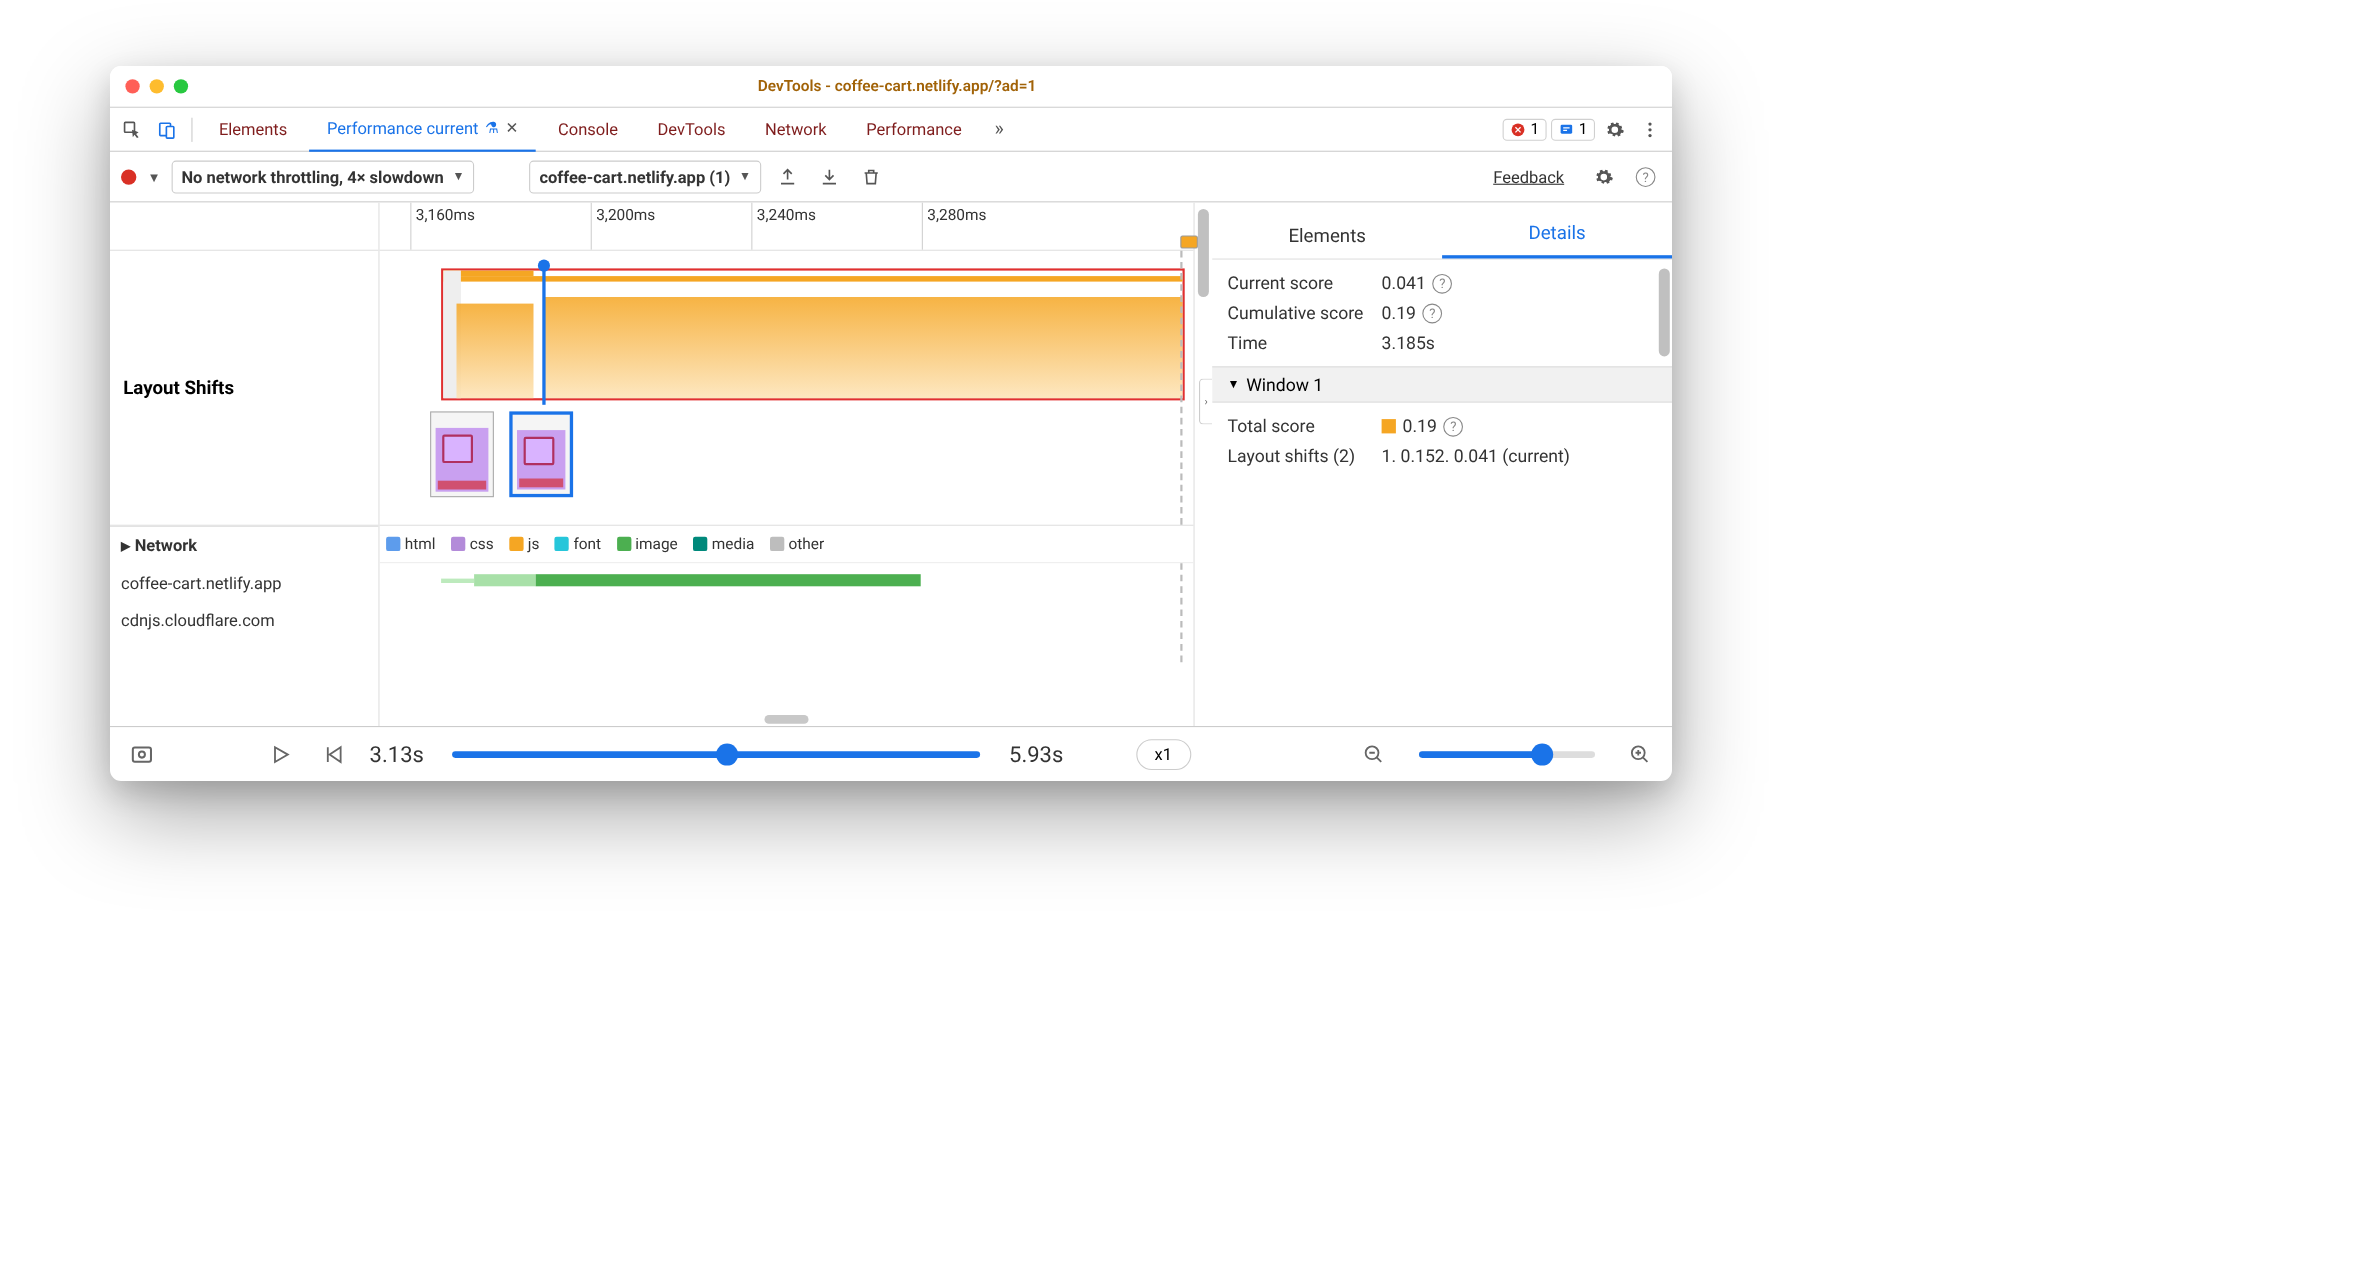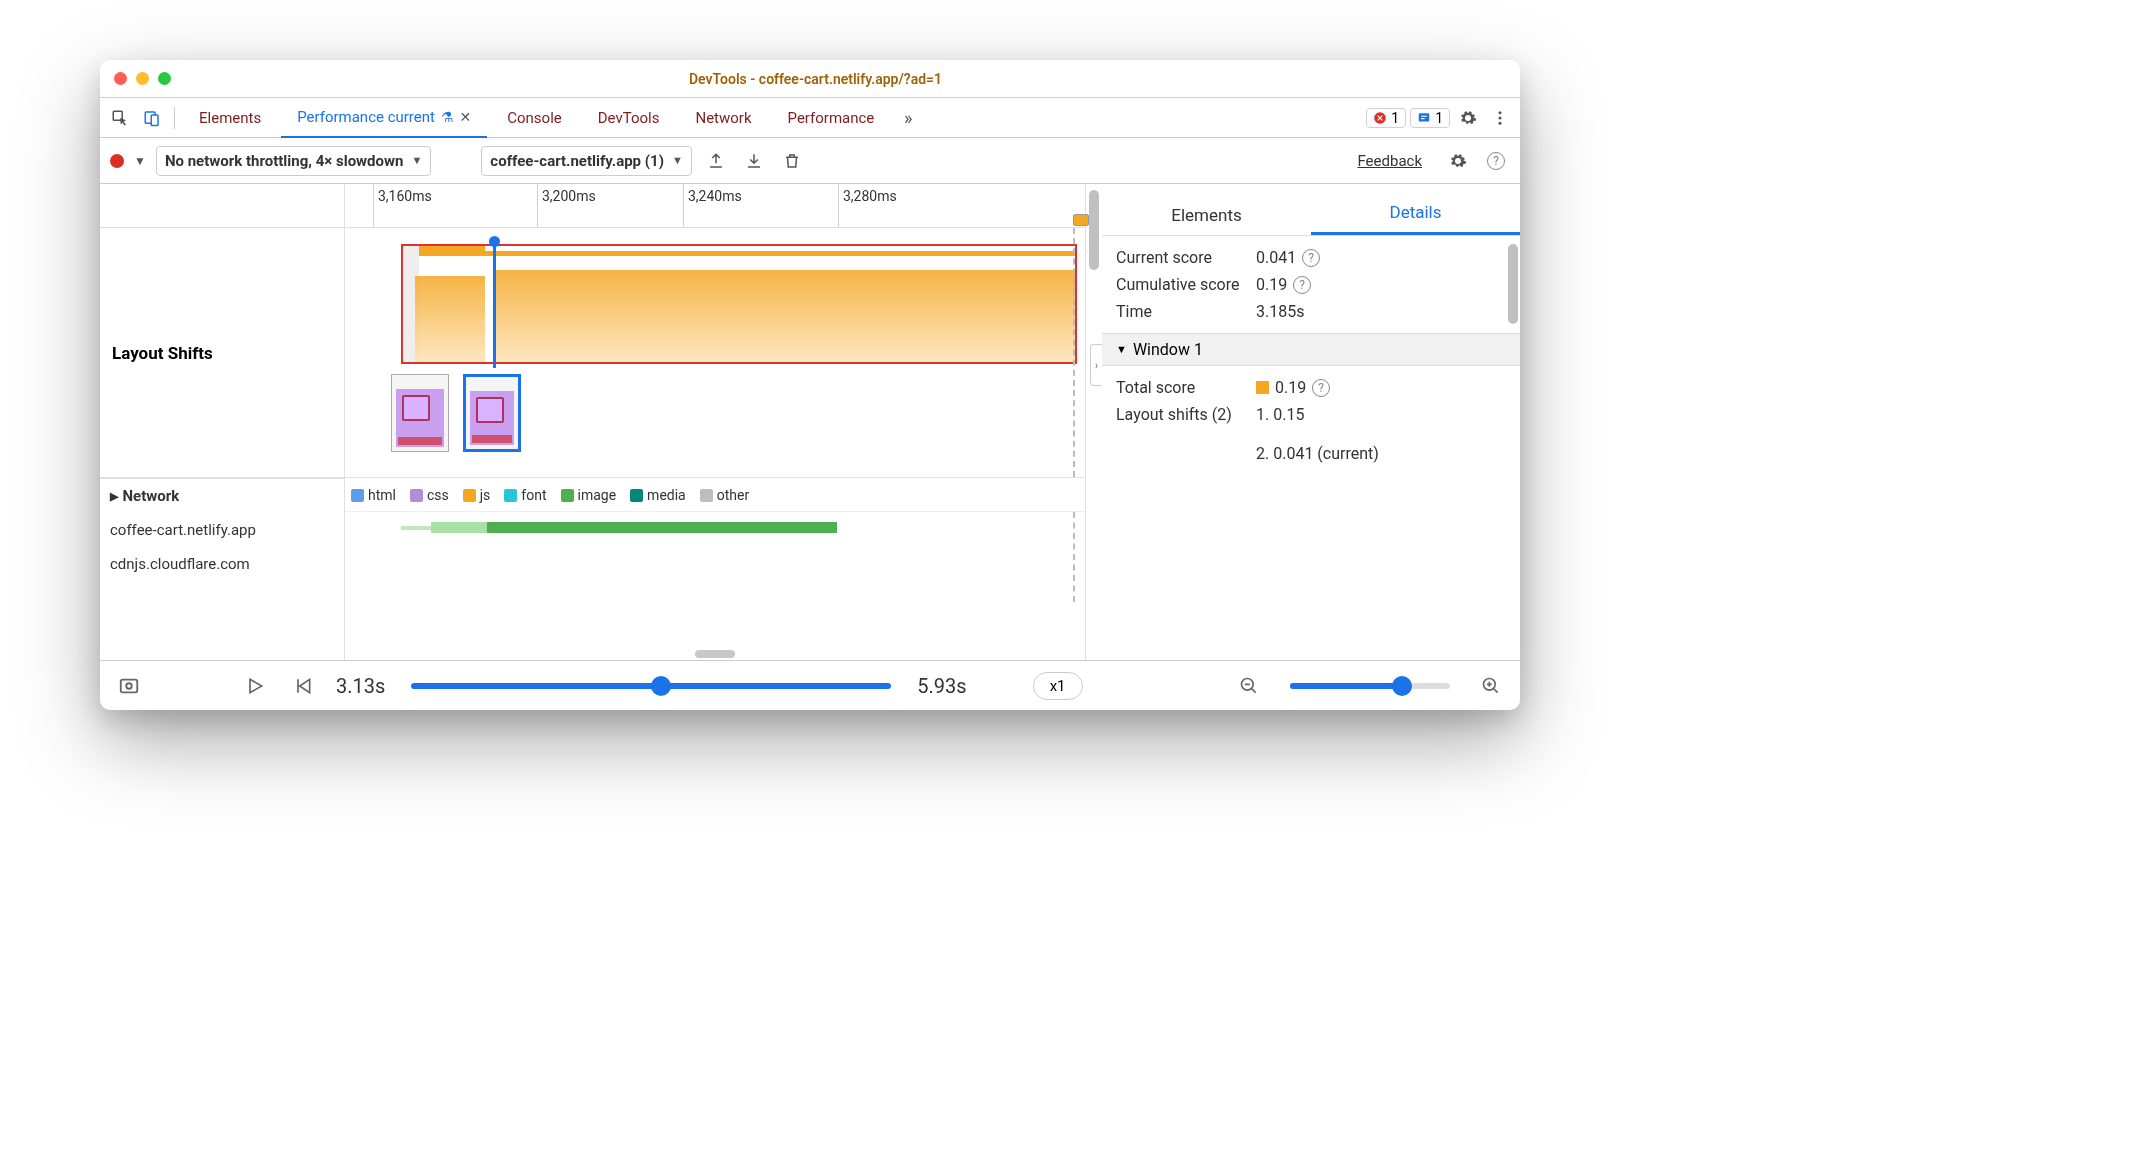--- a/index.html
+++ b/index.html
@@ -315,21 +315,21 @@
         <div class="kvrow">
             <div class="k">Total score</div>
             <div class="v">
               <span class="orangesw"></span>
               <span>0.19</span>
               <span class="help">?</span>
             </div>
           </div>
         <div class="kvrow" style="align-items:flex-start;">
           <div class="k">Layout shifts (2)</div>
-          <div class="v" style="flex-direction:column;align-items:flex-start;gap:20px;">
+          <div class="v" style="flex-direction:row;align-items:flex-start;gap:0;">
             <span>1. 0.15</span>
             <span>2. 0.041 (current)</span>
           </div>
         </div>
       </div>
       <div class="vscroll"></div>
     </div>
   </div>
 
   <div class="footerbar">

